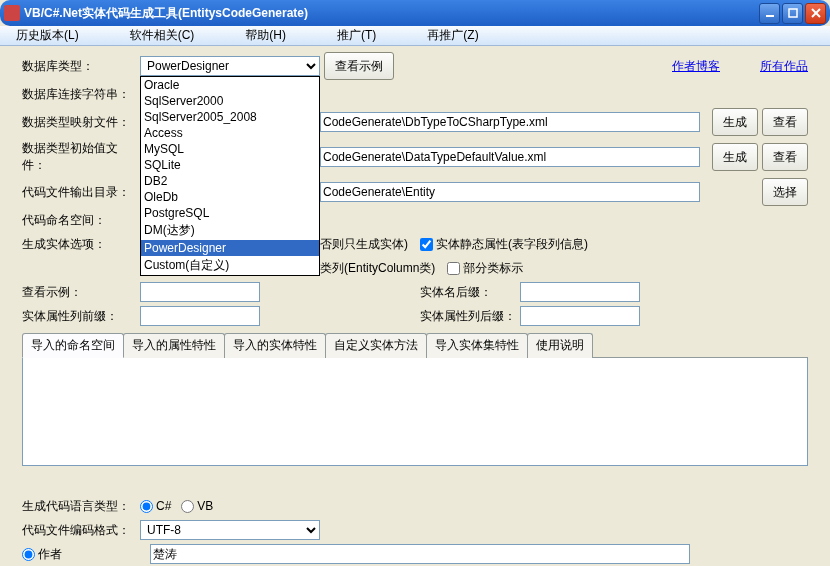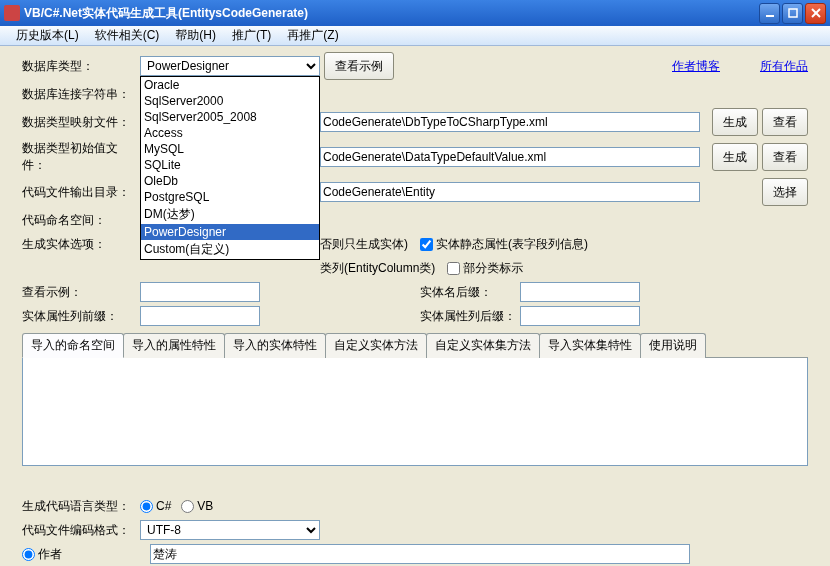--- a/index.html
+++ b/index.html
@@ -1,26 +1,26 @@
 <!DOCTYPE html>
 <html><head>
 <meta charset="utf-8">
 <style>
 * { box-sizing: border-box; margin: 0; padding: 0; font-family: "Microsoft YaHei", SimSun, Arial, sans-serif; font-size: 12px; }
 body { background: #ece9d8; width: 830px; height: 566px; overflow: hidden; }
 
-.titlebar { height: 26px; background: linear-gradient(to bottom, #3a81e3, #1e5fc6); display: flex; align-items: center; padding: 0 4px; color: white; font-weight: bold; }
+.titlebar { height: 26px; background: linear-gradient(to bottom, #3a81e3, #1e5fc6); display: flex; align-items: center; padding: 0 4px; color: white; font-weight: bold; border-radius: 10px; }
 .titlebar-icon { width: 16px; height: 16px; background: #c44; margin-right: 4px; border-radius: 2px; }
 .titlebar-text { flex: 1; }
 .win-btns { display: flex; gap: 2px; }
 .win-btn { width: 21px; height: 21px; background: linear-gradient(to bottom, #6fa6f0, #2d6bc8); border: 1px solid #1a4a9a; border-radius: 3px; display: flex; align-items: center; justify-content: center; color: white; cursor: pointer; }
 .win-btn.close { background: linear-gradient(to bottom, #f06a4a, #d03a1a); border-color: #a02a10; }
 .win-btn svg { width: 10px; height: 10px; }
 
-.menubar { height: 20px; background: linear-gradient(to bottom, #f8fbfe, #d3e5fa); display: flex; align-items: center; padding: 0 8px; border-bottom: 1px solid #a0b8d8; }
+.menubar { height: 20px; background: linear-gradient(to bottom, #f8fbfe, #d3e5fa); display: flex; align-items: center; padding: 0 8px; border-bottom: 1px solid #a0b8d8; gap: 35px; }
 .menu-item { padding: 2px 8px; cursor: pointer; }
 
 .content { padding: 6px 22px; background: #ece9d8; height: calc(100% - 46px); }
 
 .row { display: flex; align-items: center; margin-bottom: 4px; min-height: 20px; }
 .label { width: 118px; color: #000; }
 .link { color: #0000ee; text-decoration: underline; cursor: pointer; }
 
 select, input[type=text] { height: 20px; border: 1px solid #7b9ebd; background: white; padding: 0 2px; }
 select { width: 180px; }
@@ -91,20 +91,21 @@
     <div class="label">数据库类型：</div>
     <div class="dropdown-wrap">
       <select><option>PowerDesigner</option></select>
       <div class="dropdown-list" id="ddlist">
           <div>Oracle</div>
           <div>SqlServer2000</div>
           <div>SqlServer2005_2008</div>
           <div>Access</div>
           <div>MySQL</div>
           <div>SQLite</div>
+          <div>DB2</div>
           <div>OleDb</div>
           <div>PostgreSQL</div>
           <div>DM(达梦)</div>
           <div class="selected">PowerDesigner</div>
           <div>Custom(自定义)</div>
         </div>
     </div>
     <button class="btn">查看示例</button>
     <div class="spacer"></div>
     <span class="link">作者博客</span>
@@ -182,21 +183,20 @@
     <div style="width:160px"></div>
     <div style="width:100px">实体属性列后缀：</div>
     <input type="text" class="small" style="">
   </div>
 
   <div class="tabs" id="tabrow">
       <div class="tab active">导入的命名空间</div>
       <div class="tab">导入的属性特性</div>
       <div class="tab">导入的实体特性</div>
       <div class="tab">自定义实体方法</div>
-      <div class="tab">自定义实体集方法</div>
       <div class="tab">导入实体集特性</div>
       <div class="tab">使用说明</div>
     </div>
   <textarea class="textarea" style=""></textarea>
 
   <div class="row" style="margin-top:27px">
     <div class="label">生成代码语言类型：</div>
     <label class="rad">
         <input type="radio" name="lang" checked="" style="">
         <span>C#</span>

